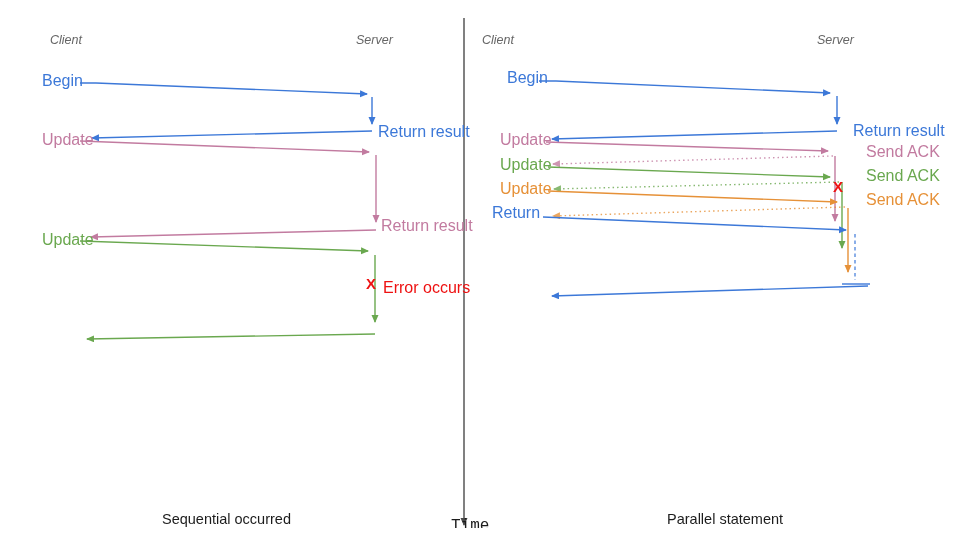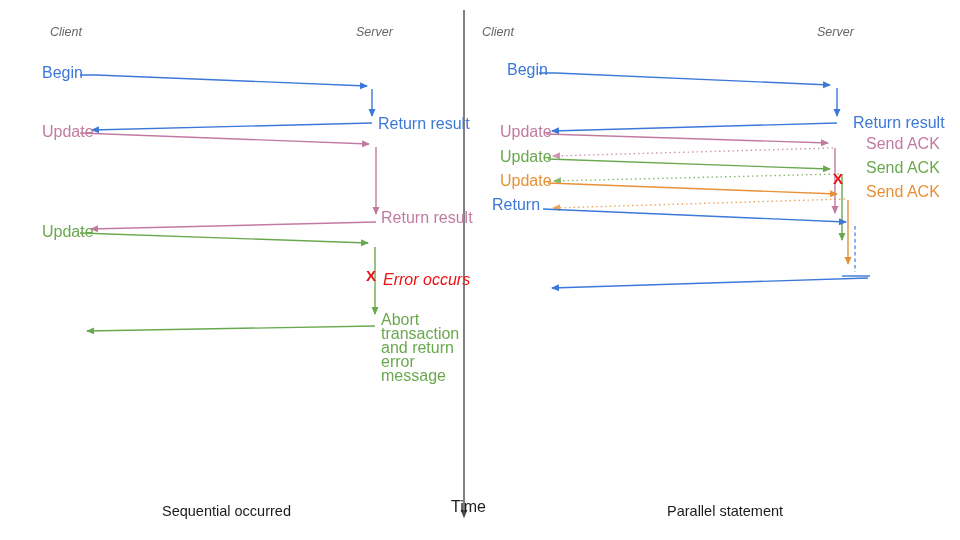--- a/index.html
+++ b/index.html
@@ -2,20 +2,21 @@
 <html style="--c-blue: #3c78d8; --c-pink: #c27ba0; --c-green: #6aa84f; --c-orange: #e69138; --c-red: #ee1111; --c-axis: #4a4a4a; --c-header: #666666; --c-title: #1c1c1c;"><head>
 <meta charset="utf-8">
 <style>
   html,body{margin:0;padding:0;background:#ffffff;}
   #stage{
     position:relative;
     width:960px;height:520px;
     overflow:hidden;
     background:#ffffff;
     font-family:"Liberation Sans","DejaVu Sans",sans-serif;
+    margin-top:8px;
   }
   svg{position:absolute;left:0;top:0;}
   .lbl{
     position:absolute;
     font-size:16px;
     line-height:13px;
     white-space:nowrap;
   }
   .wrap{white-space:normal;line-height:14px;}
   .hdr{
@@ -29,21 +30,21 @@
   }
   .xmark{
     font-size:15px;
     font-weight:bold;
     color:var(--c-red);
   }
   .t-blue{color:var(--c-blue);}
   .t-pink{color:var(--c-pink);}
   .t-green{color:var(--c-green);}
   .t-orange{color:var(--c-orange);}
-  .t-red{color:var(--c-red);font-style:italic;}
+  .t-red{color:var(--c-red);}
   .t-dark{color:var(--c-title);}
   .s-blue{stroke:var(--c-blue);}
   .s-pink{stroke:var(--c-pink);}
   .s-green{stroke:var(--c-green);}
   .s-orange{stroke:var(--c-orange);}
   .s-gray{stroke:var(--c-axis);}
   .f-blue{fill:var(--c-blue);}
   .f-pink{fill:var(--c-pink);}
   .f-green{fill:var(--c-green);}
   .f-orange{fill:var(--c-orange);}
@@ -119,25 +120,24 @@
   <div class="lbl t-blue" style="left:378px;top:117px;">Return result</div>
 
   <div class="lbl t-pink" style="left:42px;top:125px;">Update</div>
   <div class="lbl t-pink" style="left:381px;top:211px;">Return result</div>
 
   <div class="lbl t-green" style="left:42px;top:225px;">Update</div>
 
   <div class="lbl xmark" style="left:366px;top:269px;">X</div>
   <div class="lbl t-red" style="left:383px;top:273px;">Error occurs</div>
 
-  <div class="lbl wrap t-green" style="left:381px;top:313px;width:74px;">Abort transaction and return error message</div>
 
   <div class="lbl title" style="left:162px;top:505px;">Sequential occurred</div>
 
-  <div class="lbl t-dark" style="left:451px;top:500px;">Time</div>
+  <div class="lbl t-dark" style="left:451px;top:512px;font-family:Liberation Mono, monospace;">Time</div>
 
   <div class="lbl hdr" style="left:482px;top:26px;">Client</div>
   <div class="lbl hdr" style="left:817px;top:26px;">Server</div>
 
   <div class="lbl t-blue" style="left:507px;top:63px;">Begin</div>
   <div class="lbl t-blue" style="left:853px;top:116px;">Return result</div>
 
   <div class="lbl t-pink" style="left:500px;top:125px;">Update</div>
   <div class="lbl t-pink" style="left:866px;top:137px;">Send ACK</div>
 

